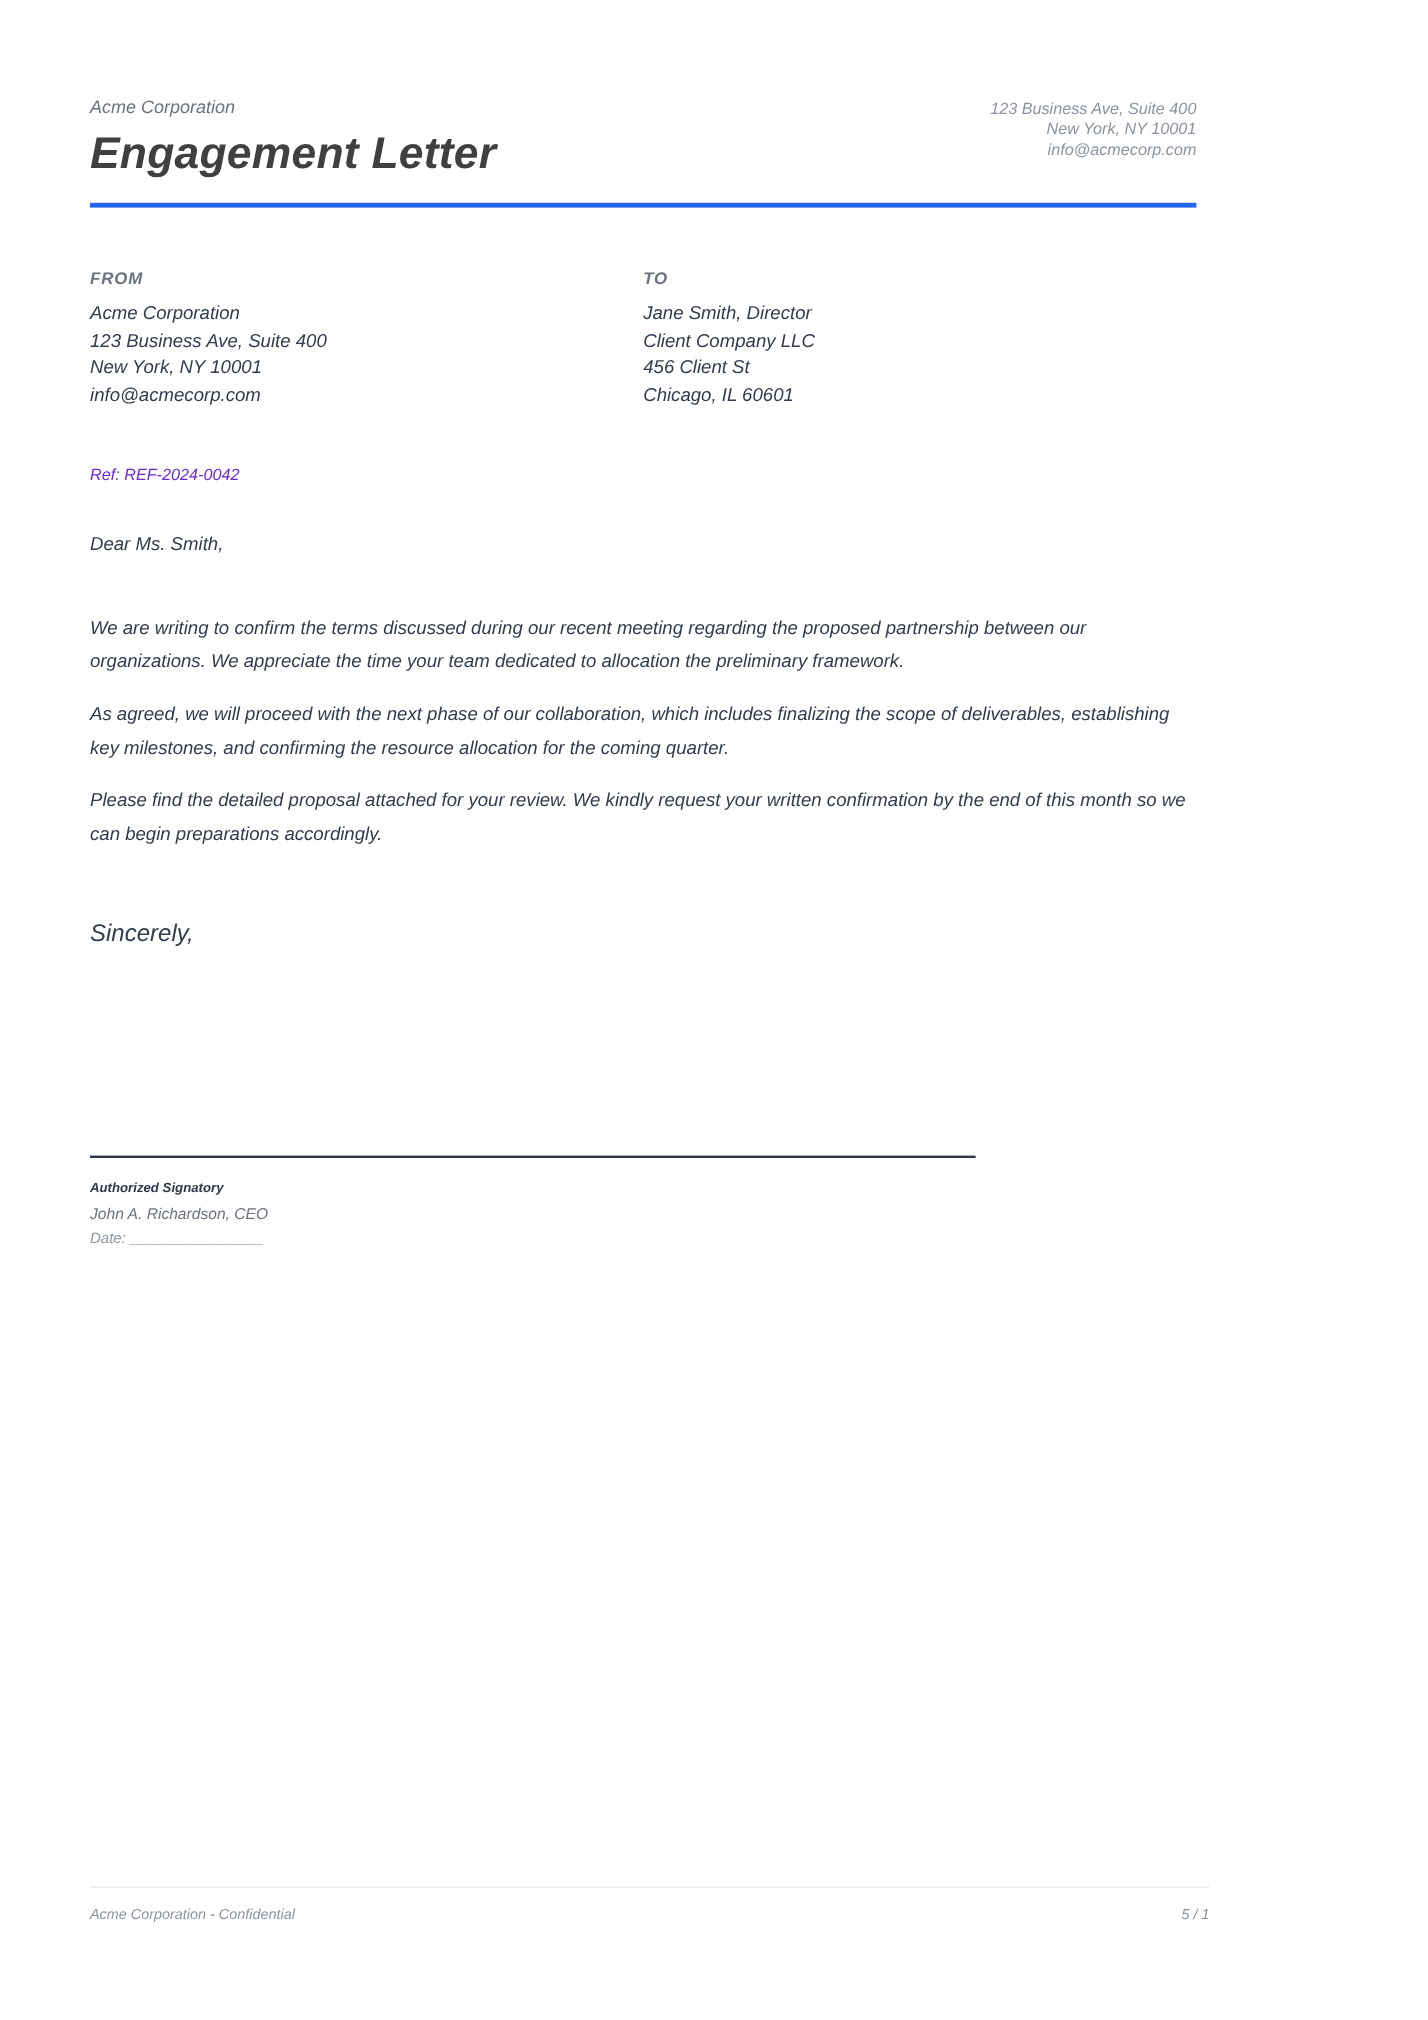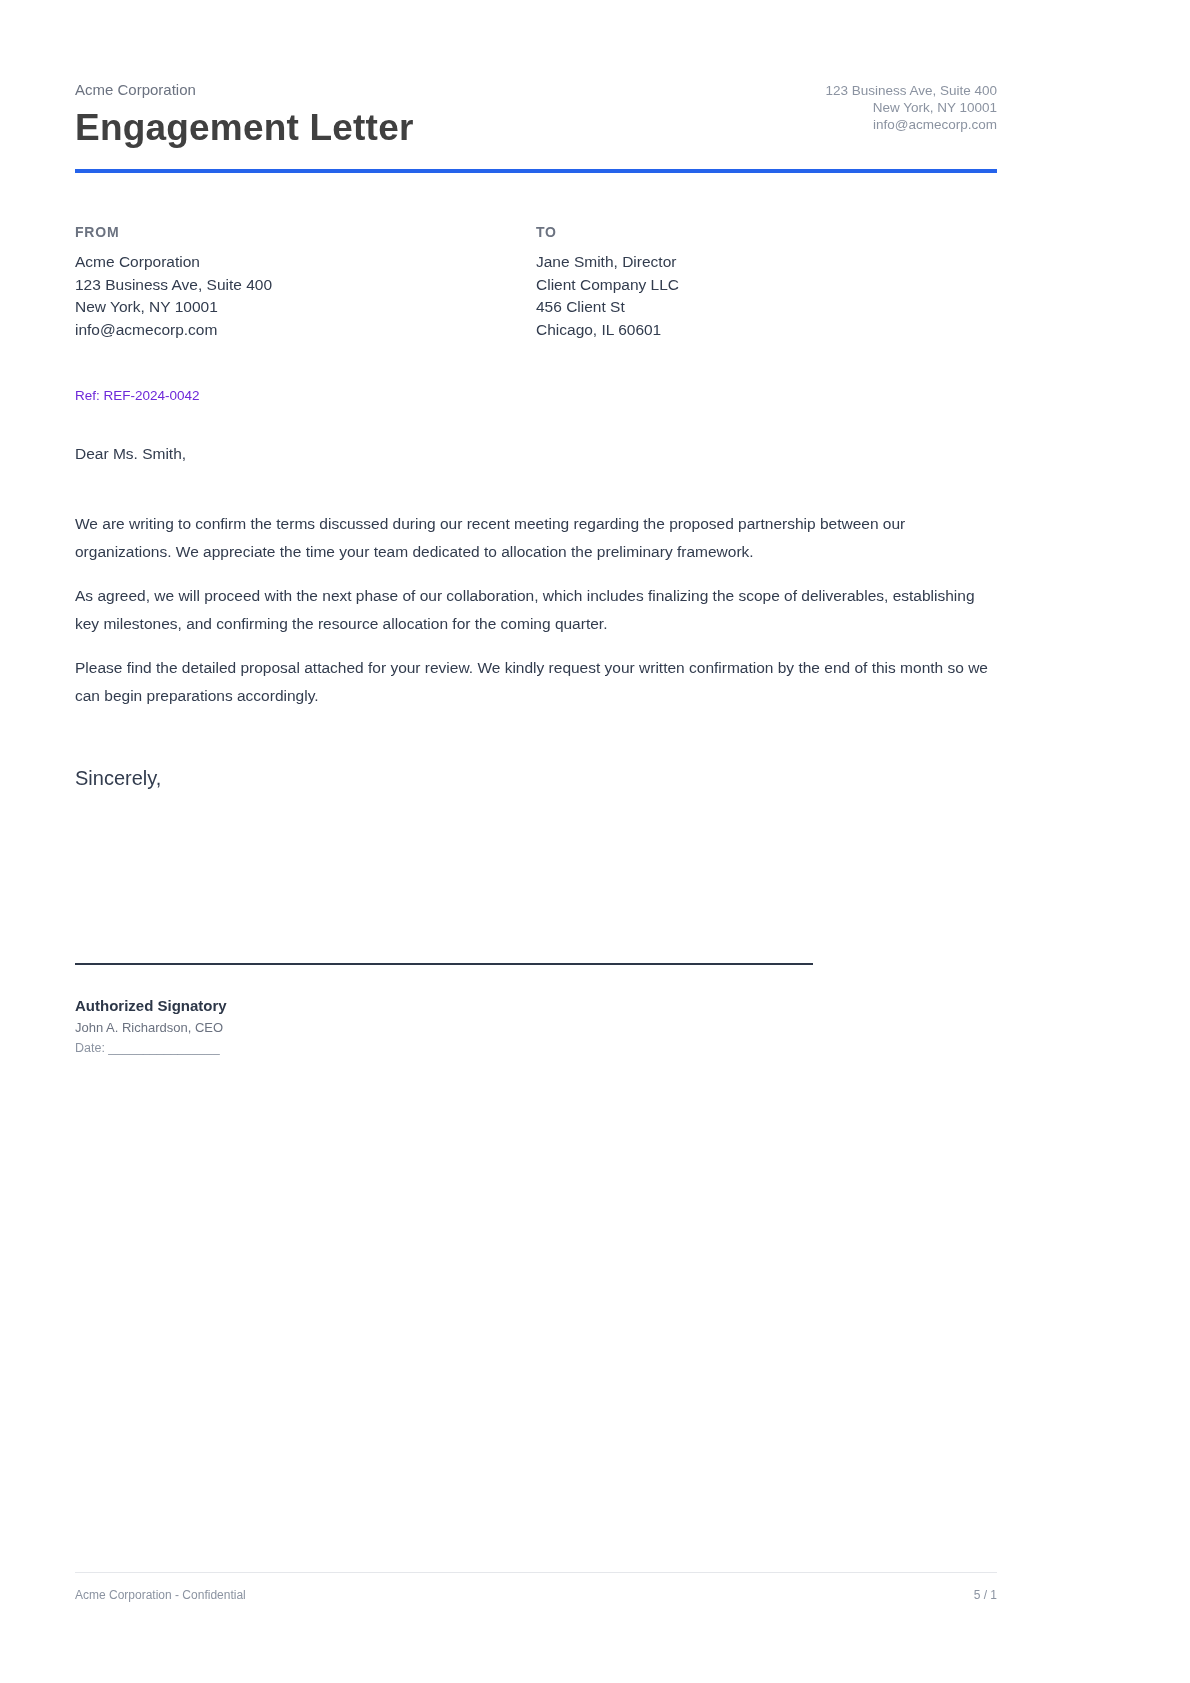--- a/index.html
+++ b/index.html
@@ -8,20 +8,21 @@
     width: 1190px; height: 1683px;
     font-family: "Liberation Sans", sans-serif;
     color: #323c4e;
     position: relative;
     overflow: hidden;
   }
   .page {
     position: relative;
     width: 1072px; height: 1683px;
     background: #ffffff;
+    font-style: italic;
   }
   .content { padding: 80px 75px 0 75px; }
 
   
   .letter-head { display: flex; justify-content: space-between; align-items: flex-start; }
   .company-name { font-size: 15px; line-height: 19px; color: #6b7280; }
   .doc-title {
     font-size: 37px; line-height: 42px; font-weight: bold;
     color: #404040; margin-top: 8px; letter-spacing: 0.2px;
   }
@@ -47,27 +48,27 @@
   .body-copy { margin-top: 46px; }
   .body-copy p {
     font-size: 15.5px; line-height: 28px; color: #323c4e;
     margin: 0 0 16px 0; max-width: 1040px;
   }
   .closing { margin-top: 58px; font-size: 20px; line-height: 20px; color: #323c4e; }
 
   
   .signature-block { margin-top: 175px; }
   .signature-rule { width: 80%; border: none; border-top: 2px solid #2d3748; }
-  .signatory-title { margin-top: 32px; font-size: 15px; font-weight: bold; color: #2d3748; line-height: 18px; }
+  .signatory-title { margin-top: 16px; font-size: 11px; font-weight: bold; color: #2d3748; line-height: 18px; }
   .signatory-name { margin-top: 5px; font-size: 13px; color: #6b7280; line-height: 16px; }
   .signatory-date { margin-top: 4px; font-size: 12.5px; color: #8b93a1; line-height: 16px; }
 
   
   .page-footer {
-    position: absolute; left: 75px; right: 75px; top: 1572px;
+    position: absolute; left: 75px; right: 64px; top: 1572px;
     border-top: 1px solid #e5e7eb;
     display: flex; justify-content: space-between;
     padding-top: 15px;
     font-size: 12px; color: #8b93a1; line-height: 15px;
   }
 </style>
 </head>
 <body>
 
 <div class="page">

